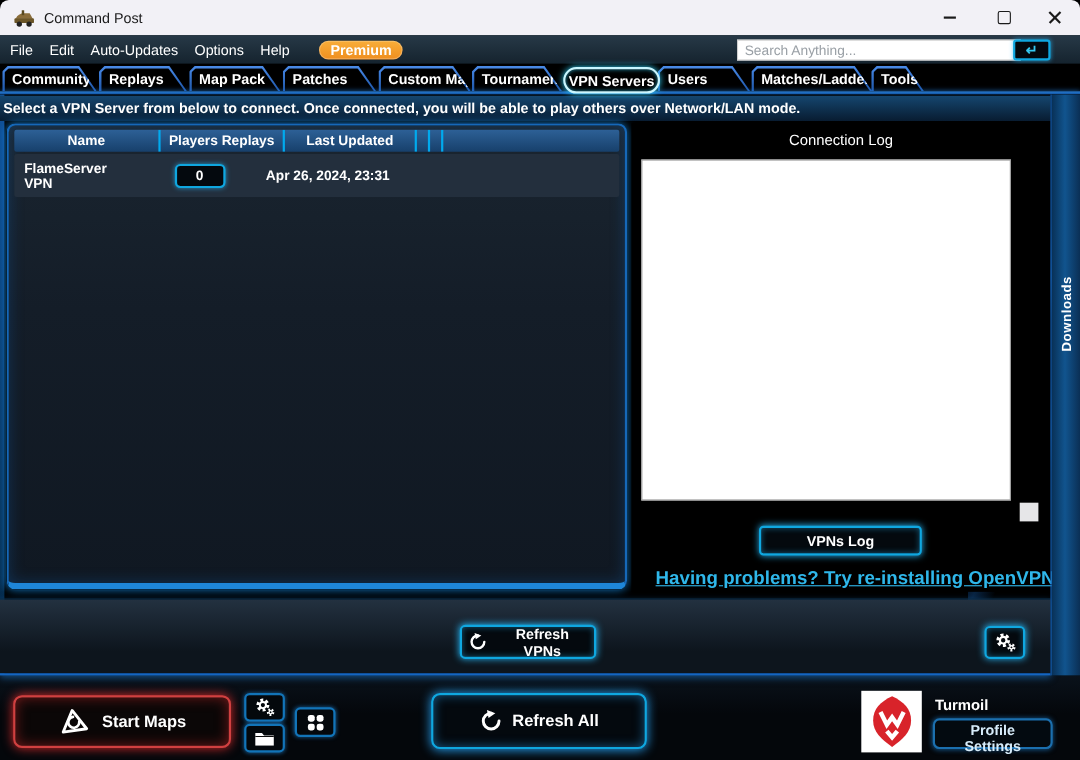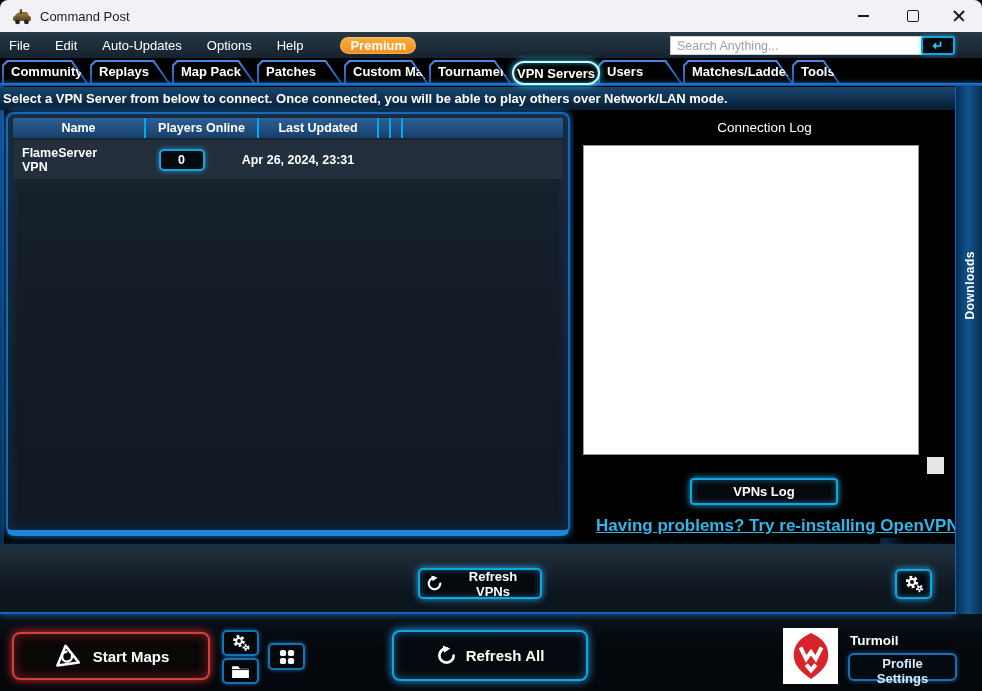--- a/index.html
+++ b/index.html
@@ -11,21 +11,21 @@
   .title-text{position:absolute;left:40px;top:0;height:32px;display:flex;align-items:center;font-size:13px;color:#1b1b1b;}
   .winbtn{position:absolute;top:0;height:32px;width:46px;display:flex;align-items:center;justify-content:center;background:transparent;border:none;cursor:pointer;}
   .winbtn.min{left:840px}.winbtn.max{left:890px}.winbtn.cls{left:936px}
   .min-glyph{width:11px;height:1.6px;background:#1a1a1a;}
   .max-glyph{width:10px;height:10px;border:1.6px solid #1a1a1a;border-radius:2px;}
   .x-wrap{position:relative;width:12px;height:12px;}
   .x-wrap i{position:absolute;left:-1px;top:5px;width:14px;height:1.6px;background:#1a1a1a;display:block;}
   .x-wrap i:first-child{transform:rotate(45deg);}.x-wrap i:last-child{transform:rotate(-45deg);}
 
   
-  .menubar{position:absolute;left:0;top:32px;width:982px;height:26px;background:linear-gradient(180deg,#273947,#15232e);display:flex;align-items:center;gap:25px;padding-left:9px;box-sizing:border-box;}
+  .menubar{position:absolute;left:0;top:32px;width:982px;height:26px;background:linear-gradient(180deg,#273947,#15232e);display:flex;align-items:center;gap:15px;padding-left:9px;box-sizing:border-box;}
   .menu-item{color:#fff;font-size:13px;cursor:pointer;white-space:nowrap;}
   .premium-pill{background:linear-gradient(180deg,#f8ae3a,#ef8e1f);color:#fff;font-size:13px;font-weight:bold;border-radius:9px;padding:1px 10px;margin-left:12px;cursor:pointer;box-shadow:0 0 0 1px rgba(255,255,255,.25) inset;}
   .search-input{position:absolute;left:670px;top:4px;width:244px;height:17px;border:1px solid #cfcfcf;background:#fff;font-size:12.5px;padding:0 6px;color:#333;font-family:inherit;}
   .search-input::placeholder{color:#9aa0a6;}
   .search-go{position:absolute;left:921px;top:4px;width:34px;height:19px;background:#04090e;border:2px solid #0fa7e0;border-radius:3px;color:#35c8f0;font-weight:bold;font-size:13px;line-height:14px;cursor:pointer;display:flex;align-items:center;justify-content:center;box-shadow:0 0 4px rgba(40,190,255,.6);}
 
   
   .tabbar{position:absolute;left:0;top:58px;width:982px;height:28px;background:#000;}
   .tabbar::after{content:"";position:absolute;left:0;bottom:0;width:100%;height:3px;background:linear-gradient(180deg,#2a7fd8,#0f4f9a);box-shadow:0 0 5px rgba(40,140,240,.8);}
   .tab{position:absolute;top:2px;height:23px;background:linear-gradient(180deg,#4a8be8,#1d55a8);clip-path:polygon(0 5px,5px 0,calc(100% - 16px) 0,100% 100%,0 100%);cursor:pointer;}
@@ -168,21 +168,21 @@
 
   <div class="content">
     <div class="bg-art"></div>
     <div class="left-edge"></div>
 
     <div class="instruction">Select a VPN Server from below to connect. Once connected, you will be able to play others over Network/LAN mode.</div>
 
     <div class="table-panel">
       <div class="tbl-header">
         <div class="th" style="width:133px">Name</div>
-        <div class="th" style="width:113px">Players Online</div>
+        <div class="th" style="width:113px">Players Replays</div>
         <div class="th" style="width:120px">Last Updated</div>
         <div class="th" style="width:12px"></div>
         <div class="th" style="width:12px"></div>
         <div class="th th-rest"></div>
       </div>
       <div class="tbl-row">
         <div class="td td-name">FlameServer VPN</div>
         <div class="td td-players">
           <span class="players-box">0</span>
         </div>

